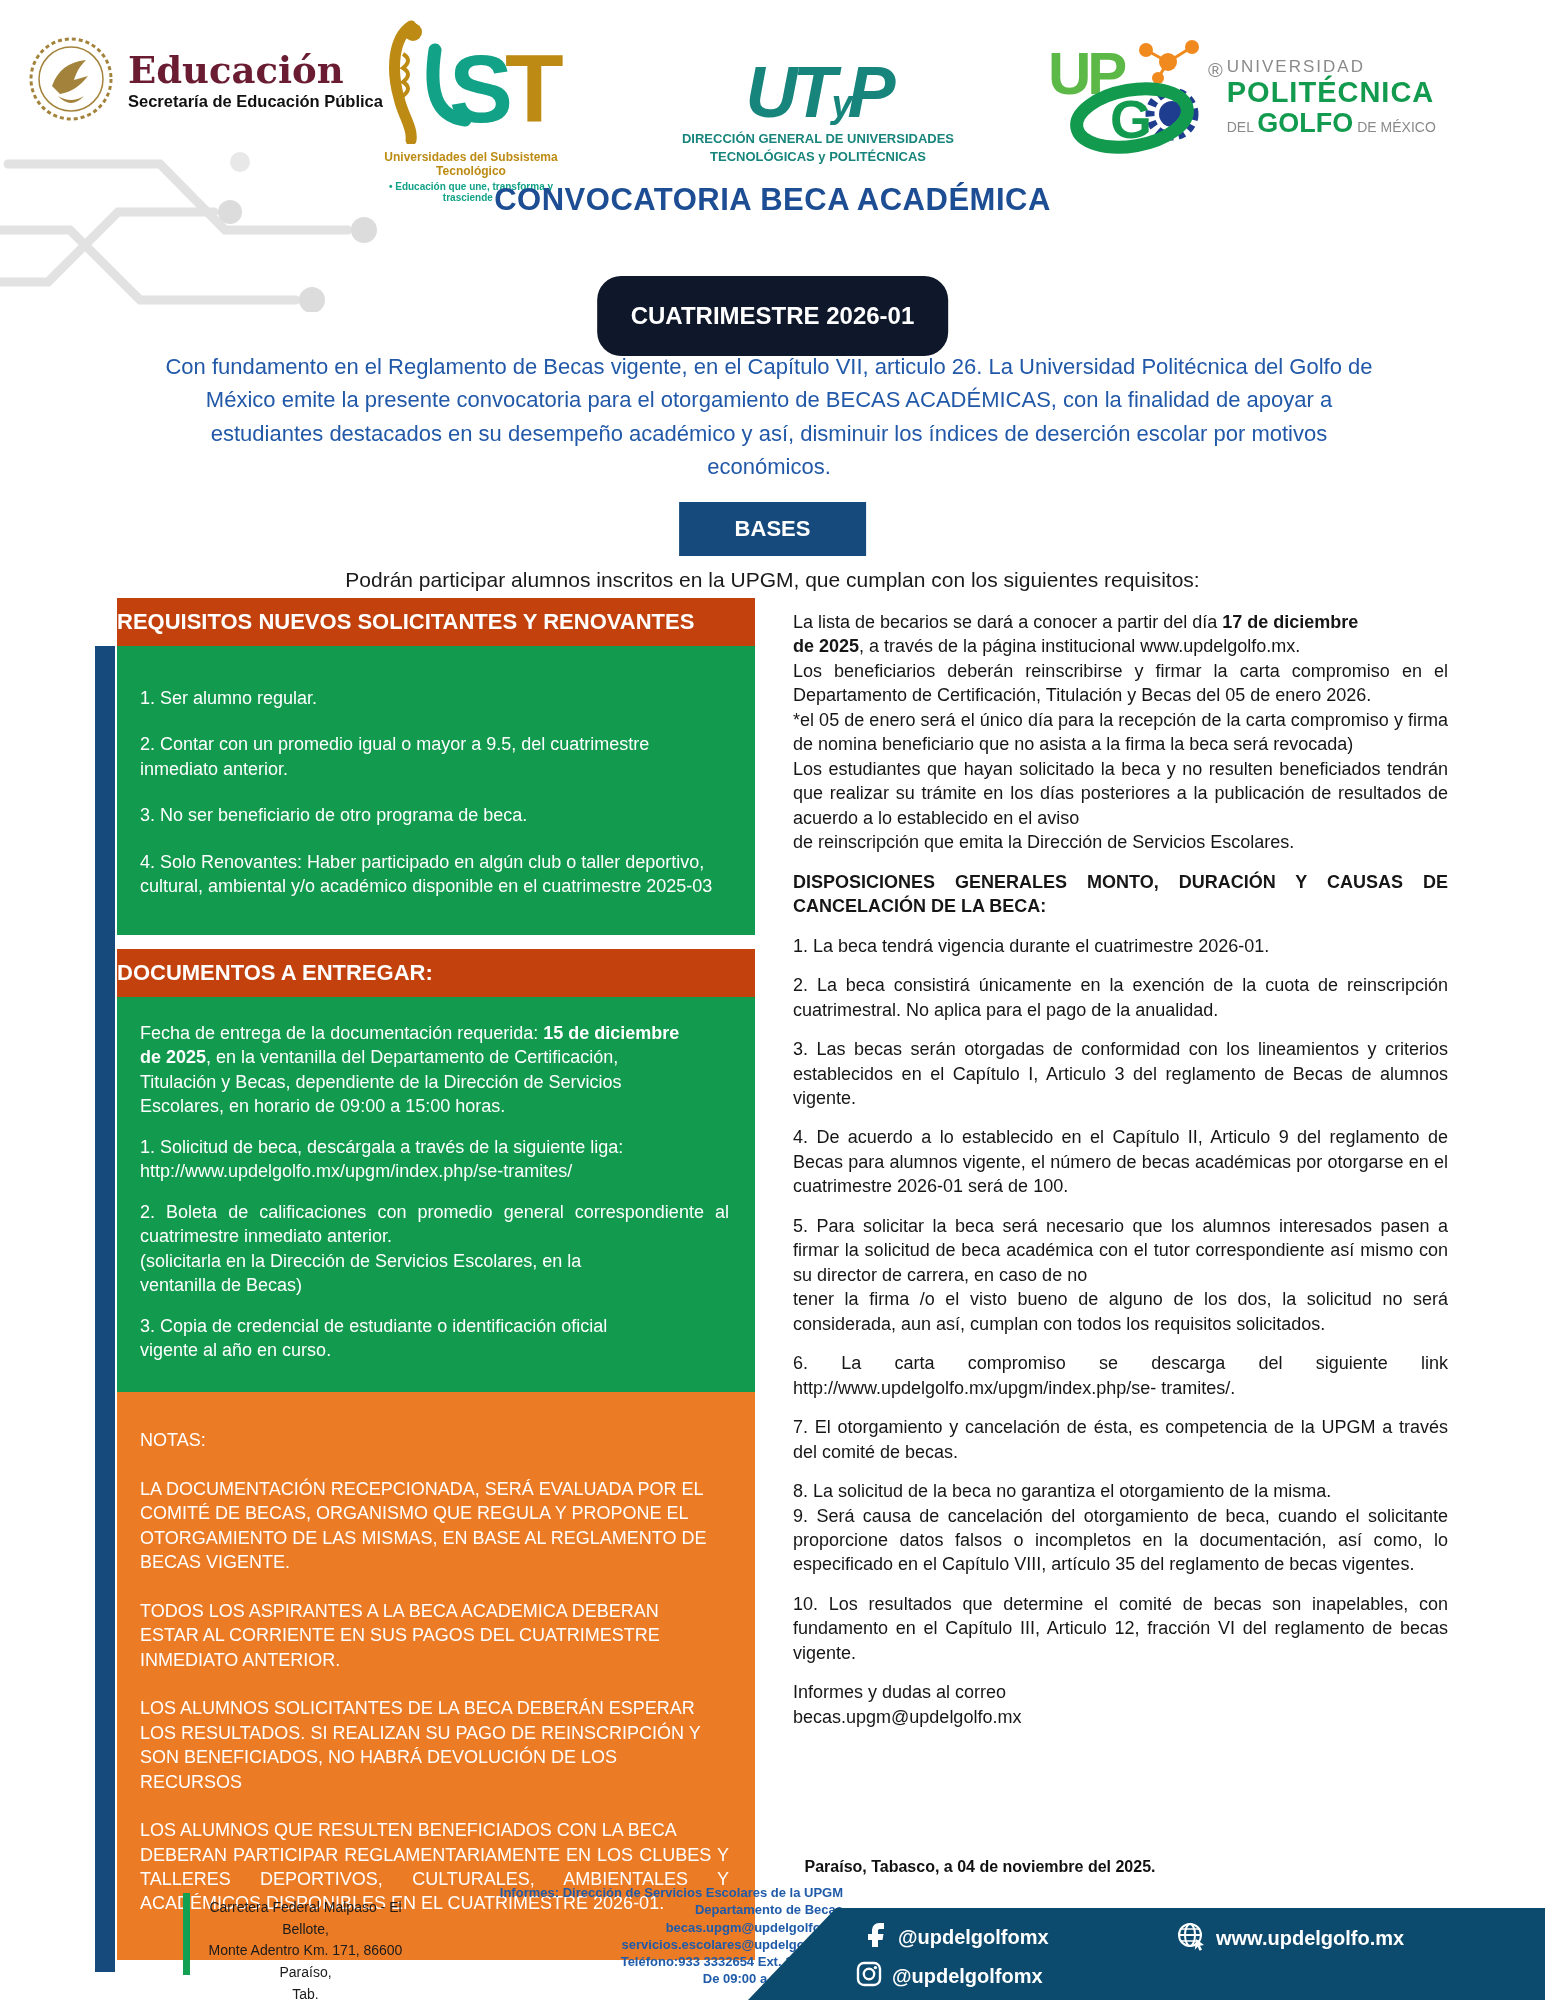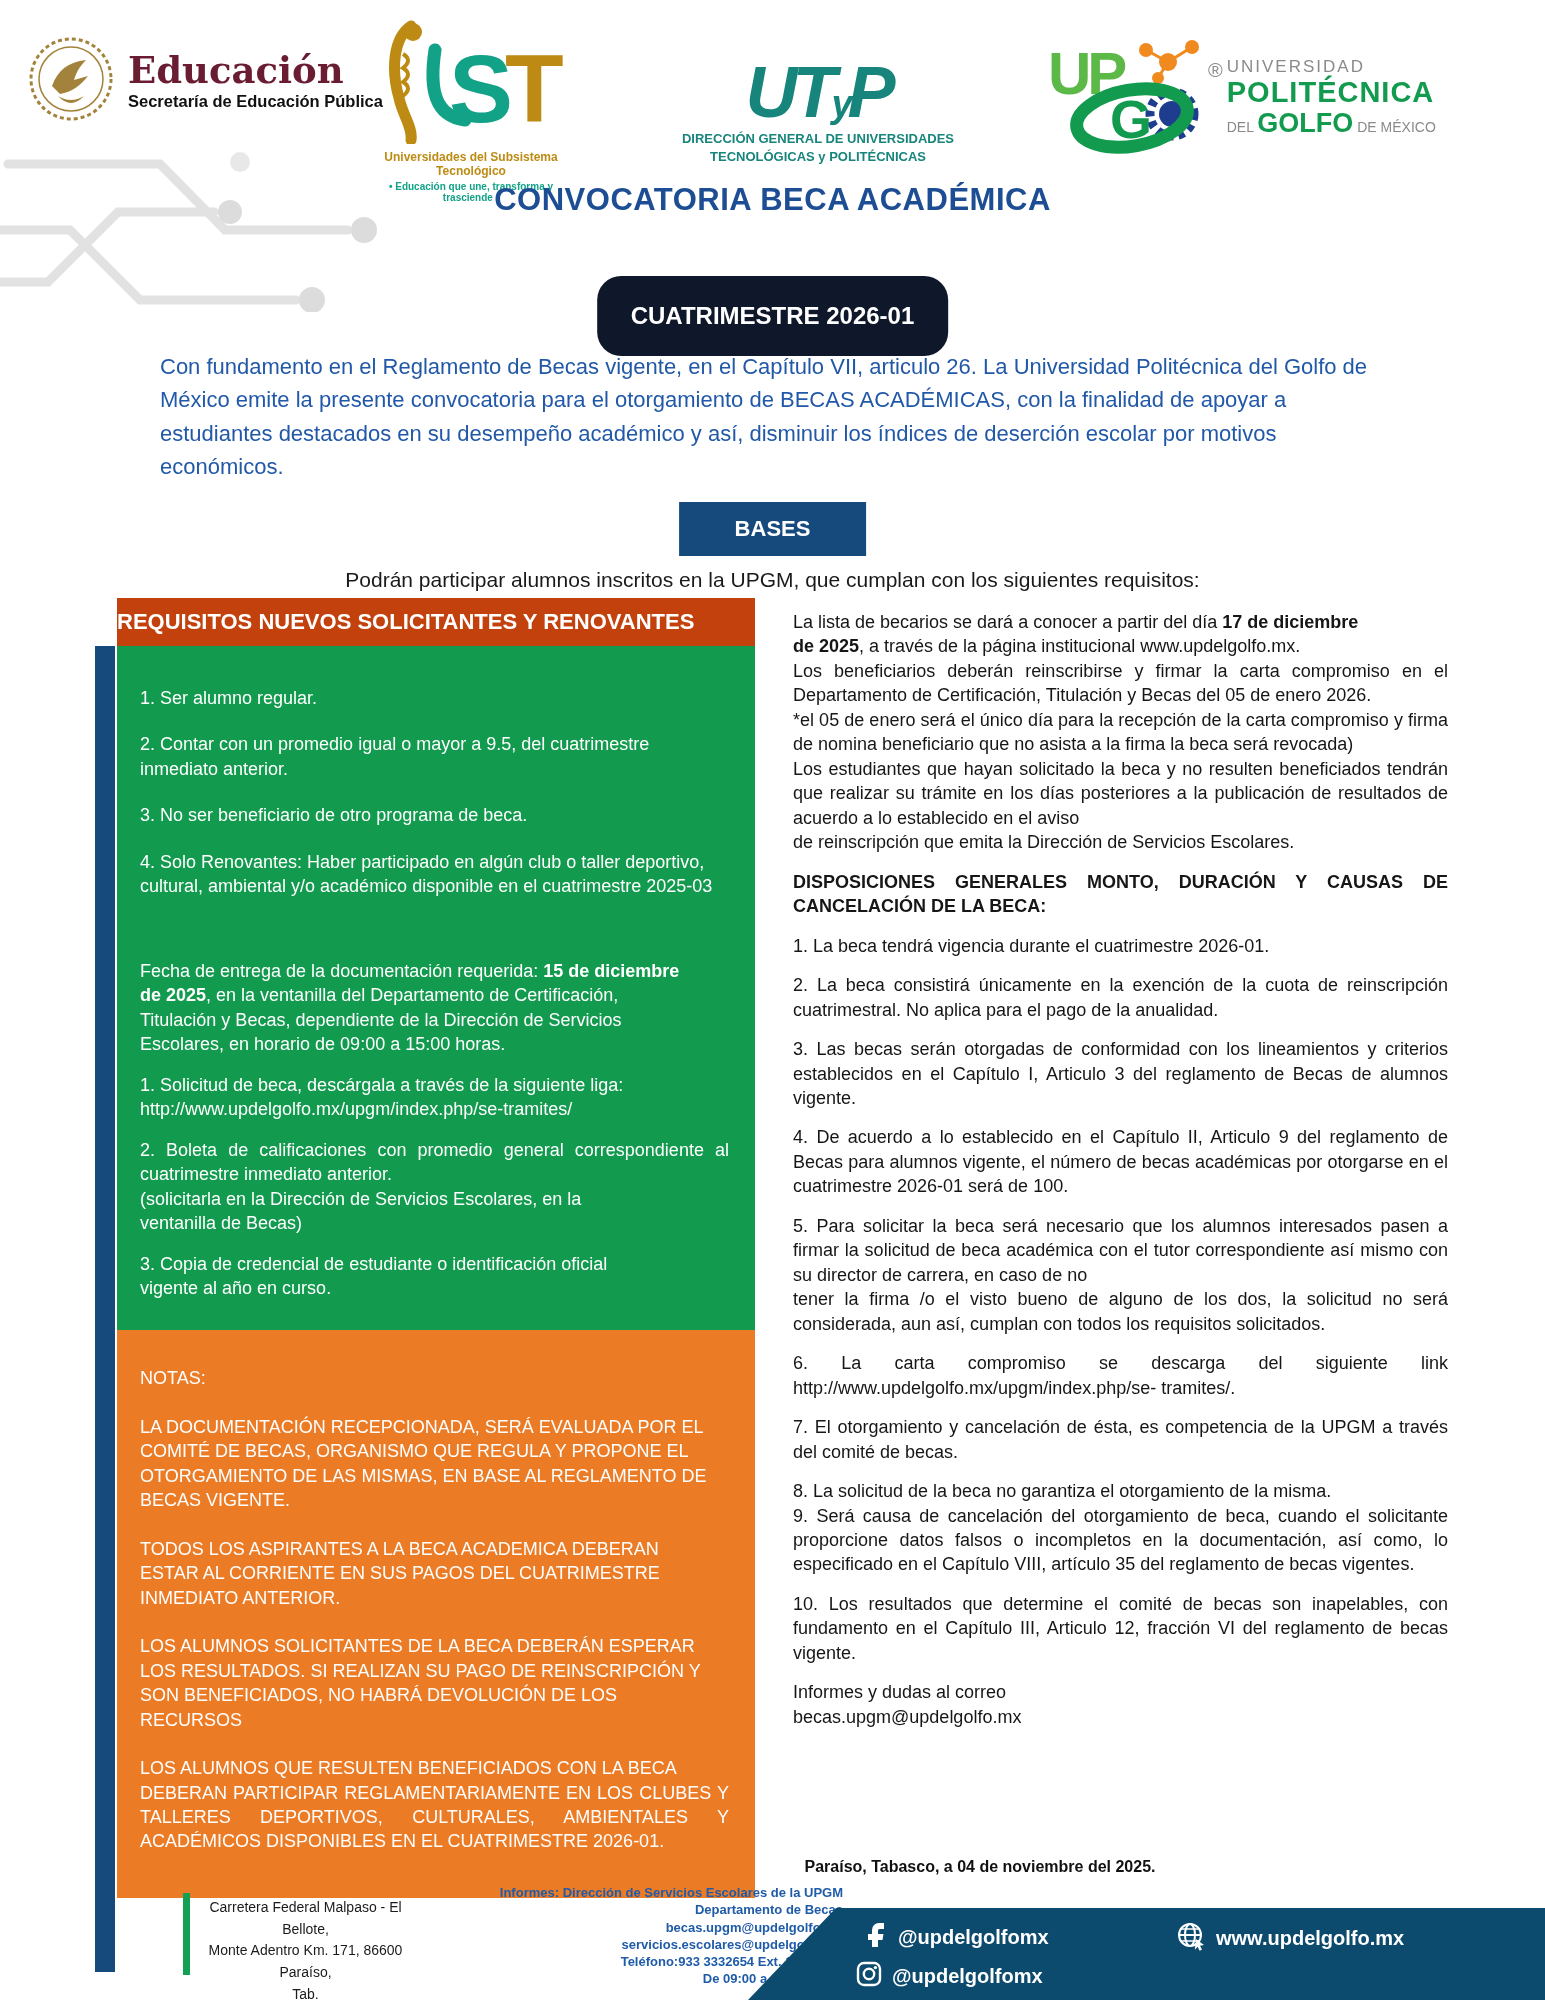--- a/index.html
+++ b/index.html
@@ -144,35 +144,36 @@
       <path d="M0 88 H70 L140 158 H296" fill="none" stroke="#E2E2E2" stroke-width="9" stroke-linecap="round"></path>
       <circle cx="312" cy="158" r="13" fill="#DCDCDC"></circle>
       <path d="M0 140 H48 L118 70 H214" fill="none" stroke="#E2E2E2" stroke-width="9" stroke-linecap="round"></path>
       <circle cx="230" cy="70" r="12" fill="#DCDCDC"></circle>
       <circle cx="240" cy="20" r="10" fill="#E8E8E8"></circle>
     </svg>
   </span>
 
   <div class="abs doc-title">CONVOCATORIA BECA ACADÉMICA</div>
   <div class="abs pill">CUATRIMESTRE 2026-01</div>
-  <p class="abs intro" style="margin:0;">Con fundamento en el Reglamento de Becas vigente, en el Capítulo VII, articulo 26. La Universidad Politécnica del Golfo de México emite la presente convocatoria para el otorgamiento de BECAS ACADÉMICAS, con la finalidad de apoyar a estudiantes destacados en su desempeño académico y así, disminuir los índices de deserción escolar por motivos económicos.</p>
+  <p class="abs intro" style="margin:0;text-align:center;">Con fundamento en el Reglamento de Becas vigente, en el Capítulo VII, articulo 26. La Universidad Politécnica del Golfo de México emite la presente convocatoria para el otorgamiento de BECAS ACADÉMICAS, con la finalidad de apoyar a estudiantes destacados en su desempeño académico y así, disminuir los índices de deserción escolar por motivos económicos.</p>
   <div class="abs bases-btn">BASES</div>
   <p class="abs participation" style="margin:0;">Podrán participar alumnos inscritos en la UPGM, que cumplan con los siguientes requisitos:</p>
 
   <div class="abs left-strip"></div>
 
   <div class="abs left-col">
     <div class="col-bar">REQUISITOS NUEVOS SOLICITANTES Y RENOVANTES</div>
     <div class="green-box">
       <p>1. Ser alumno regular.</p>
       <p>2. Contar con un promedio igual o mayor a 9.5, del cuatrimestre inmediato anterior.</p>
       <p>3. No ser beneficiario de otro programa de beca.</p>
       <p>4. Solo Renovantes: Haber participado en algún club o taller deportivo, cultural, ambiental y/o académico disponible en el cuatrimestre 2025-03</p>
     </div>
 
+    <div class="col-bar bar2">DOCUMENTOS A ENTREGAR:</div>
     <div class="green-box gb2">
       <p><span>Fecha de entrega de la documentación requerida: </span><b>15 de diciembre
 de 2025</b><span>, en la ventanilla del Departamento de Certificación,
 Titulación y Becas, dependiente de la Dirección de Servicios
 Escolares, en horario de 09:00 a 15:00 horas.</span></p>
       <p>1. Solicitud de beca, descárgala a través de la siguiente liga:
 http://www.updelgolfo.mx/upgm/index.php/se-tramites/</p>
       <p class="just">2. Boleta de calificaciones con promedio general correspondiente al cuatrimestre inmediato anterior.
 (solicitarla en la Dirección de Servicios Escolares, en la
 ventanilla de Becas)</p>

